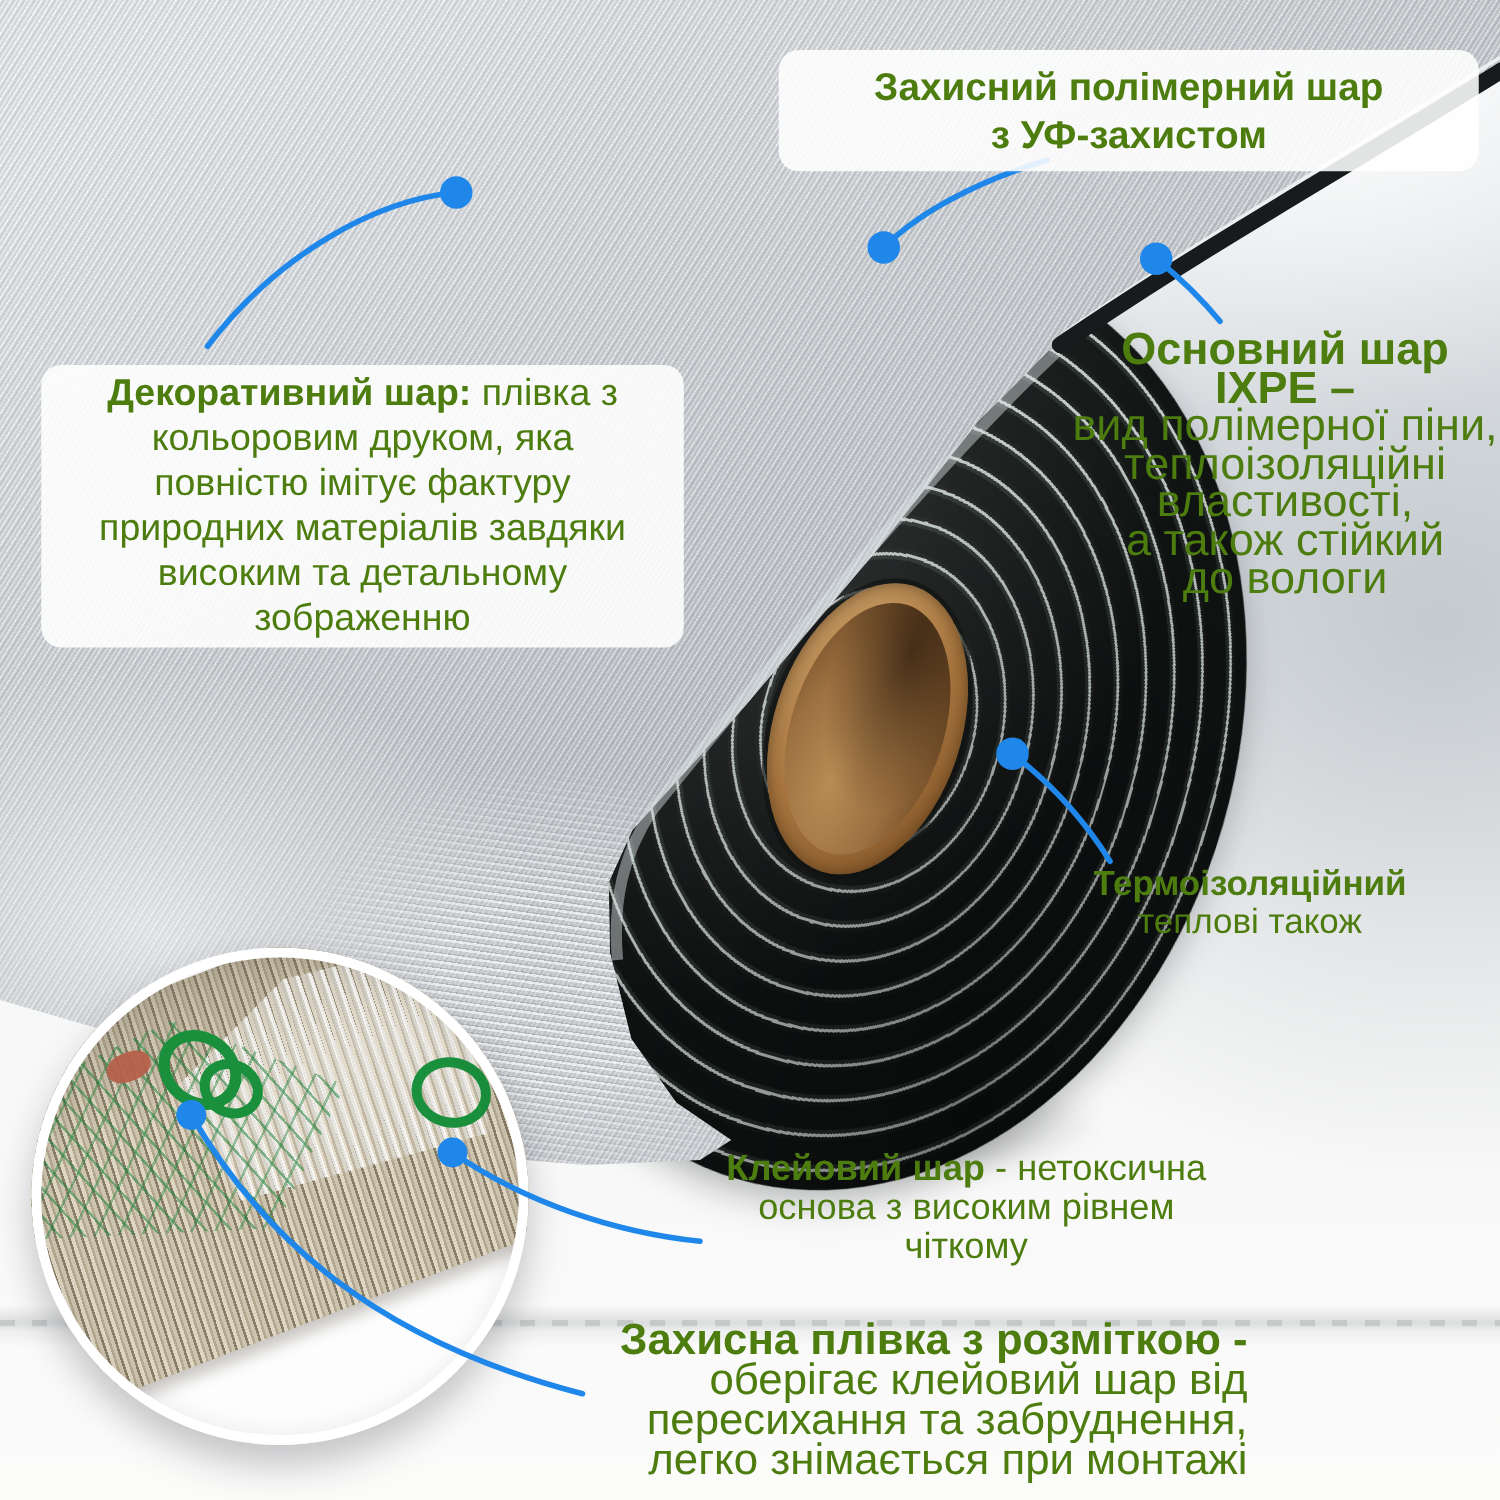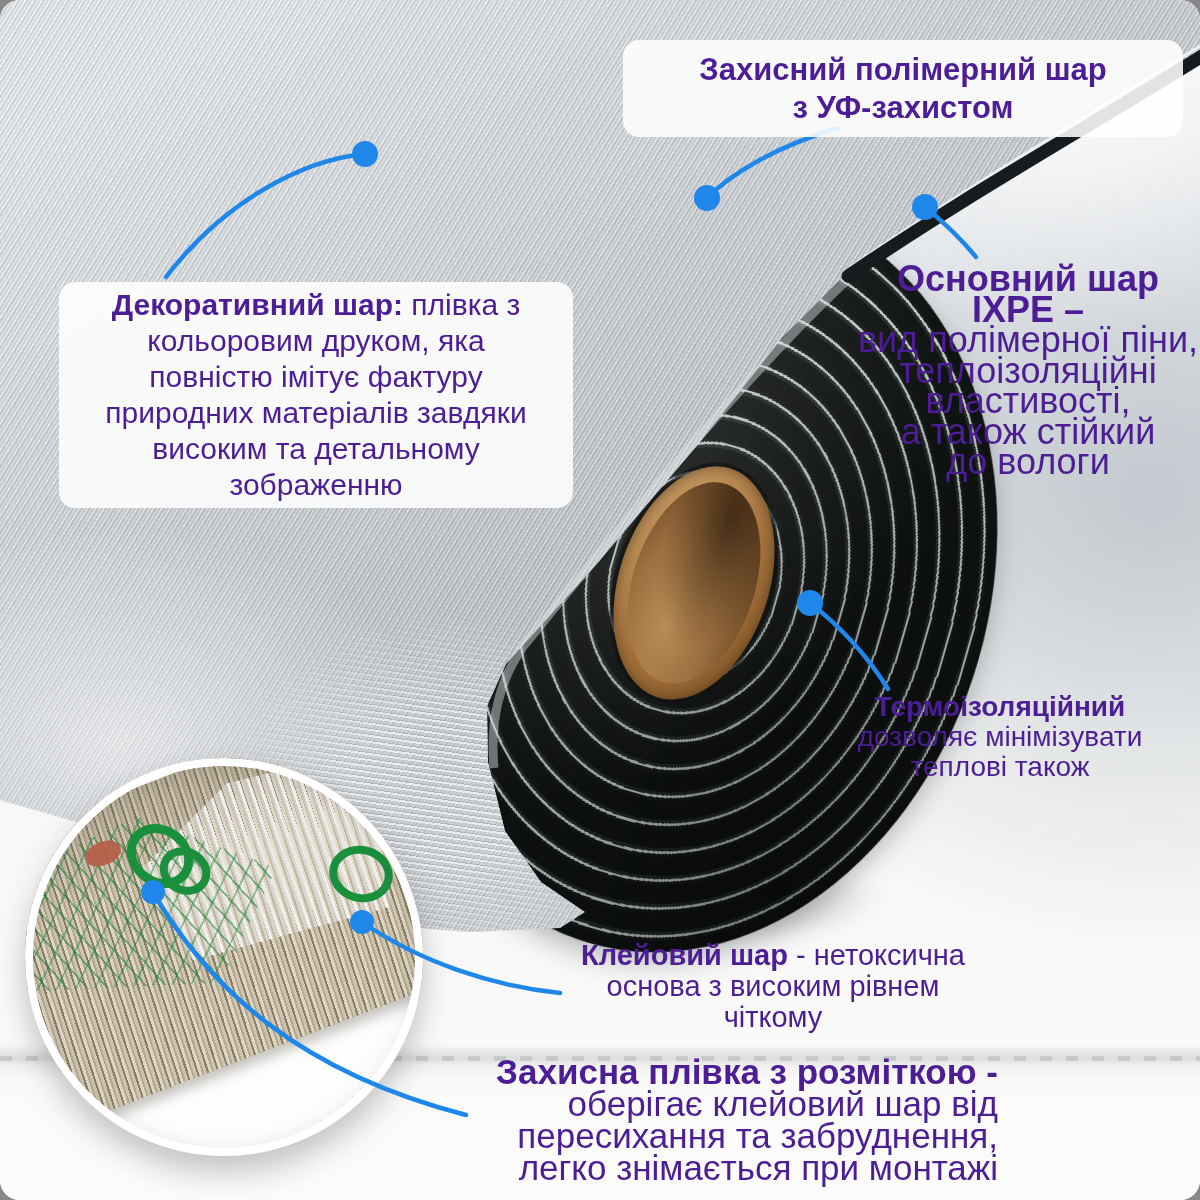--- a/index.html
+++ b/index.html
@@ -1,20 +1,19 @@
 <!DOCTYPE html>
 <html><head>
 <meta charset="utf-8">
 <style>
   html,body{margin:0;padding:0;background:#888;}
   .stage{
     position:relative;width:1200px;height:1200px;overflow:hidden;
-    font-family:"Liberation Sans","DejaVu Sans",sans-serif;color:#4c1d95;
+    font-family:"Liberation Sans","DejaVu Sans",sans-serif;color:#4d7c0f;
     background:#fafafa;
-    border-radius:20px;
   }
   .abs{position:absolute;}
   
   .bg{
     inset:0;
     background:
       radial-gradient(ellipse 500px 380px at 88% 6%, rgba(255,255,255,.9), rgba(255,255,255,0) 70%),
       radial-gradient(ellipse 680px 620px at 96% 42%, rgba(168,175,182,.55), rgba(168,175,182,0) 72%),
       linear-gradient(180deg,#eceef0 0%,#e4e8eb 38%,#f6f7f7 62%,#fbfbfa 100%);
   }
@@ -125,24 +124,24 @@
   
   .overlay{inset:0;z-index:6;pointer-events:none;}
   
   .callout{z-index:10;text-align:center;line-height:31px;font-size:29px;}
   .b{font-weight:700;}
   .white-box{
     background:rgba(255,255,255,.88);border-radius:16px;
     display:flex;flex-direction:column;justify-content:center;
   }
   .co-protective{left:623px;top:40px;width:560px;height:97px;font-size:31px;line-height:38px;font-weight:700;}
-  .co-decorative{left:33px;top:282px;width:514px;height:226px;font-size:30px;line-height:36px;margin-left:26px;}
+  .co-decorative{left:33px;top:292px;width:514px;height:226px;font-size:30px;line-height:36px;}
   .co-base{left:856px;top:264px;width:344px;font-size:36px;line-height:30.5px;}
   .co-thermo{left:826px;top:692px;width:348px;font-size:28px;line-height:30px;}
-  .co-adhesive{left:548px;top:940px;width:450px;font-size:29px;line-height:31px;}
+  .co-adhesive{left:548px;top:920px;width:450px;font-size:29px;line-height:31px;}
   .co-film{left:462px;top:1056px;width:536px;font-size:35px;line-height:32px;text-align:right;}
 </style>
 </head>
 <body>
 
 <div class="stage">
 
   <div class="abs bg"></div>
   <div class="abs floor-band"></div>
   <div class="abs floor-dashes"></div>
@@ -206,21 +205,20 @@
     <div class="b">Основний шар IXPE –</div>
     <div>вид полімерної піни,</div>
     <div>теплоізоляційні</div>
     <div>властивості,</div>
     <div>а також стійкий</div>
     <div>до вологи</div>
   </div>
 
   <div class="abs callout co-thermo">
     <div class="b">Термоізоляційний</div>
-    <div>дозволяє мінімізувати</div>
     <div>теплові також</div>
   </div>
 
   <div class="abs callout co-adhesive">
     <div><span class="b">Клейовий шар</span><span> - нетоксична</span></div>
     <div>основа з високим рівнем</div>
     <div>чіткому</div>
   </div>
 
   <div class="abs callout co-film">

